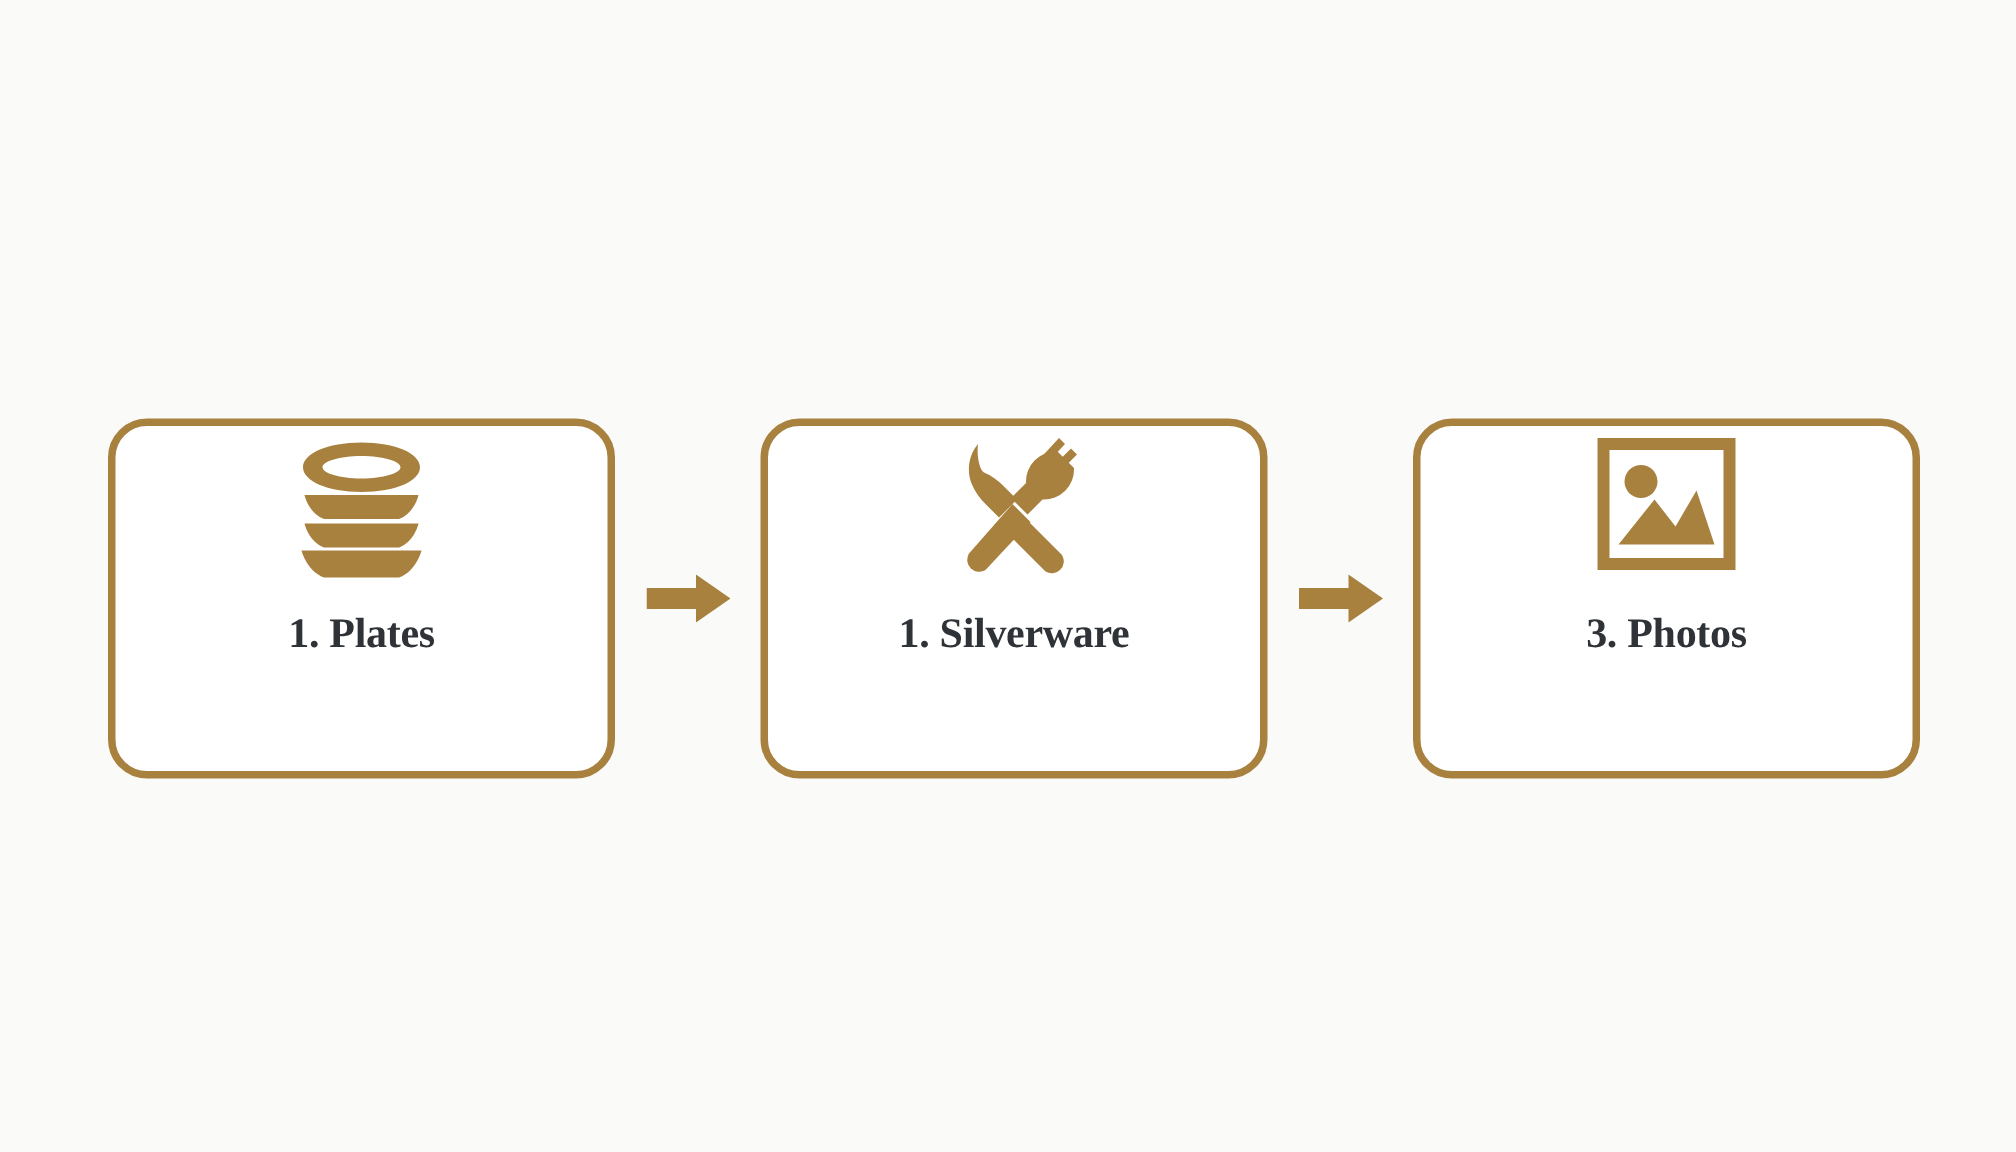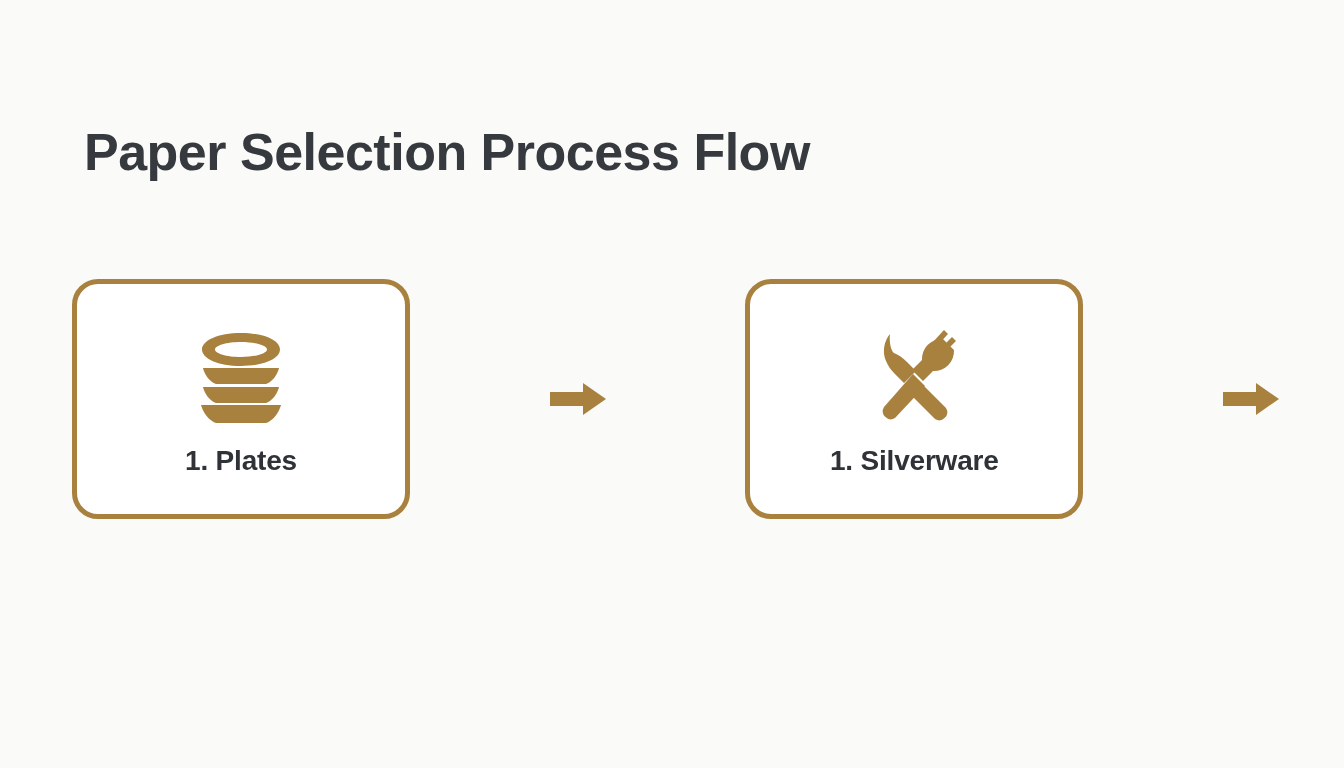--- a/index.html
+++ b/index.html
@@ -50,23 +50,24 @@
 
   .flow-card {
     width: 338px;
     height: 240px;
     border: 5px solid #a9813f;
     border-radius: 26px;
     background: #ffffff;
     display: flex;
     flex-direction: column;
     align-items: center;
-    justify-content: center;
+    justify-content: flex-start;
     flex: 0 0 auto;
     position: relative;
+    font-family: Liberation Serif, serif;
   }
 
   .card-icon {
     width: 104px;
     height: 92px;
     display: flex;
     align-items: center;
     justify-content: center;
     margin-top: 6px;
   }
@@ -95,21 +96,20 @@
     justify-content: center;
   }
 
   .flow-arrow svg { display: block; }
 </style>
 </head>
 <body>
 
 <div class="slide">
 
-  <h1 class="page-title">Paper Selection Process Flow</h1>
 
   <div class="flow-row">
 
     <div class="flow-card">
       <div class="card-icon">
         <svg width="104" height="86" viewBox="0 0 104 86" fill="none">
           <g fill="#a9813f">
             <path d="M52 2C29 2 13 9.5 13 18.5S29 35 52 35s39-7.5 39-16.5S75 2 52 2zm0 9c14.5 0 26 3.6 26 7.5S66.5 26 52 26s-26-3.6-26-7.5S37.5 11 52 11z"></path>
             <path d="M14 37h76c0 0-2.5 12-13 16H27C16.5 49 14 37 14 37z"></path>
             <path d="M14 56h76c0 0-2.5 12-13 16H27C16.5 68 14 56 14 56z"></path>
@@ -143,15 +143,25 @@
       </div>
       <div class="card-label">1. Silverware</div>
     </div>
 
     <div class="flow-arrow">
       <svg width="56" height="32" viewBox="0 0 56 32">
         <path d="M0 9 h33 V0 l23 16 -23 16 v-9 H0 z" fill="#a9813f"></path>
       </svg>
     </div>
 
+    <div class="flow-card">
+      <div class="card-icon">
+        <svg width="92" height="86" viewBox="0 0 92 86" fill="none">
+          <rect x="4" y="3" width="84" height="80" fill="none" stroke="#a9813f" stroke-width="8"></rect>
+          <circle cx="29" cy="28" r="11" fill="#a9813f"></circle>
+          <path d="M14 70 L38 40 L52 58 L66 34 L78 70 z" fill="#a9813f"></path>
+        </svg>
+      </div>
+      <div class="card-label">3. Photos</div>
+    </div>
 
   </div>
 </div>
 
 </body></html>

